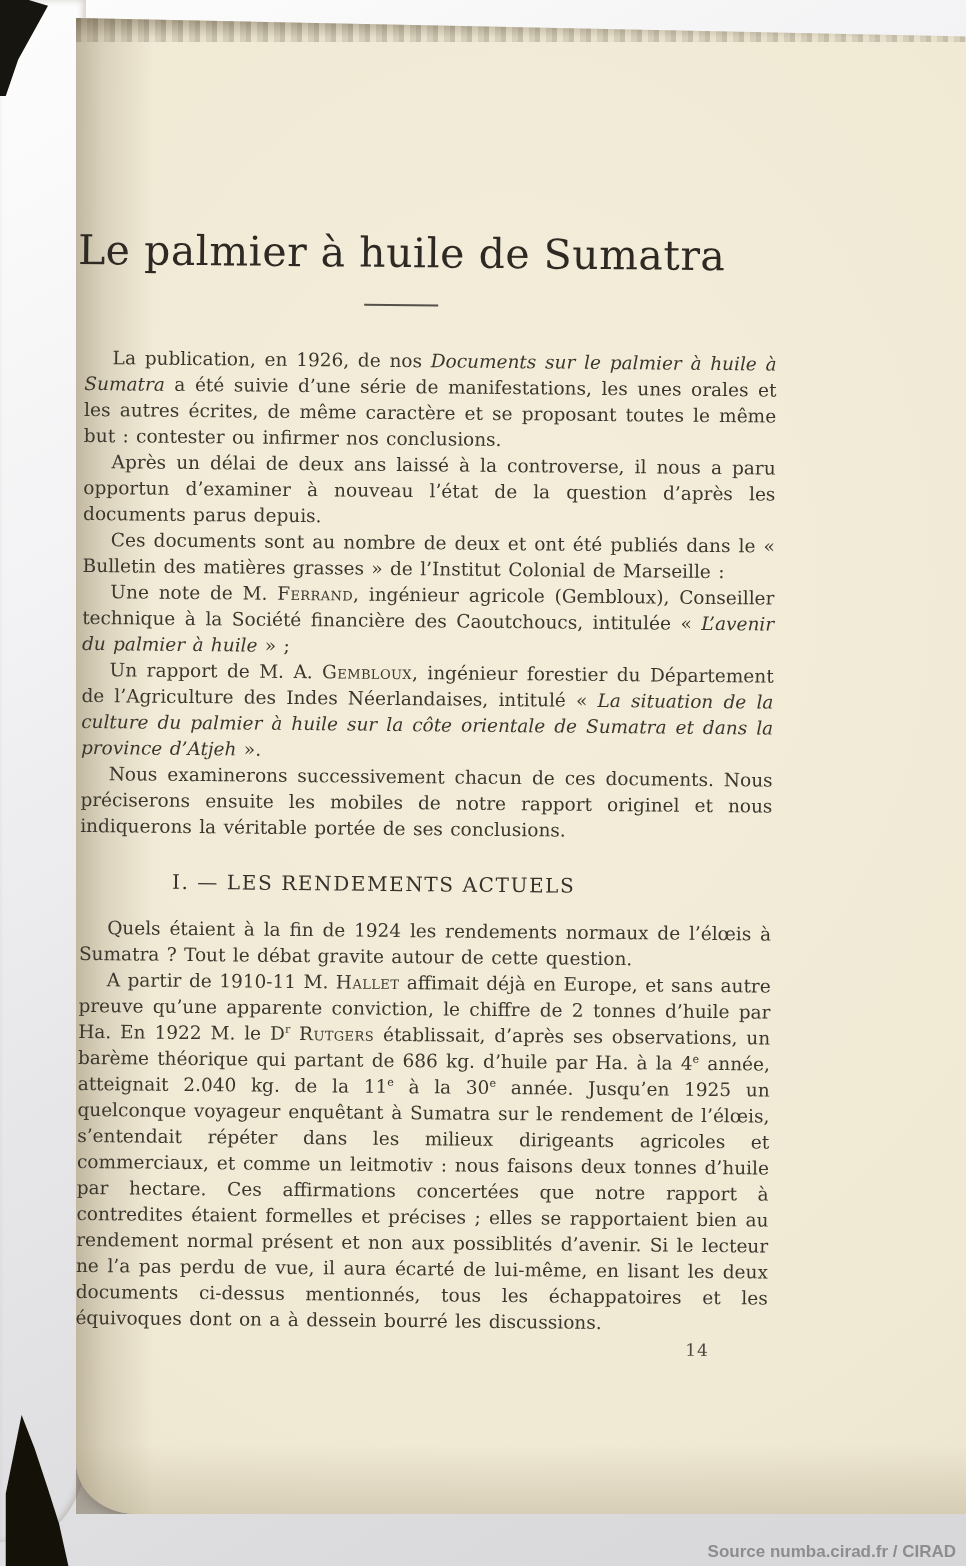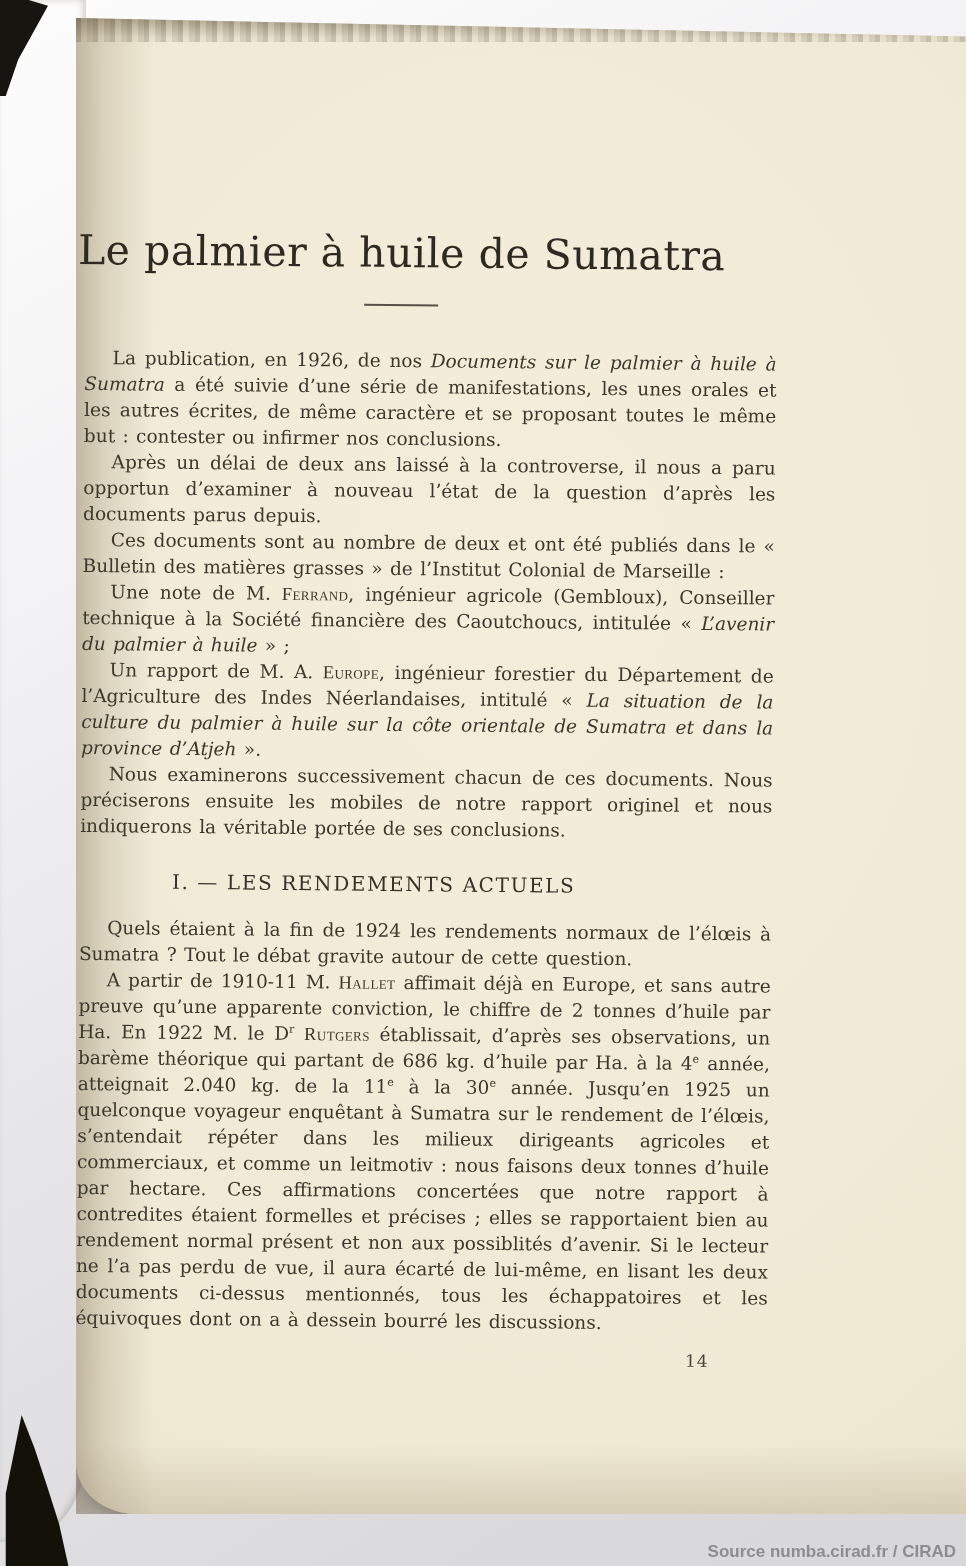--- a/index.html
+++ b/index.html
@@ -75,24 +75,24 @@
     margin:0;text-align:justify;text-indent:28px;
     font-size:18.5px;line-height:26px;word-spacing:1.5px;color:#3b372e;
   }
   .body-text p.first{margin-top:42px;}
   h2.section{
     margin:30px 0 22px 0;text-align:center;transform:translateX(-52px);
     font-size:20px;font-weight:400;letter-spacing:1.6px;color:#36322b;
     font-family:"DejaVu Serif", serif;
   }
   .seg-i{font-style:italic;}
-  .seg-sc{font-variant:small-caps;letter-spacing:.4px;font-family:Liberation Serif, serif;}
+  .seg-sc{font-variant:small-caps;letter-spacing:.4px;}
   .seg-sup{vertical-align:super;font-size:.6em;line-height:0;}
   .pagenum{
-    position:absolute;left:610px;top:1322px;font-size:17px;color:#4a463c;letter-spacing:1px;margin-top:11px;
+    position:absolute;left:610px;top:1322px;font-size:17px;color:#4a463c;letter-spacing:1px;
   }
   .footer-source{
     position:absolute;right:10px;bottom:4px;z-index:6;
     font-family:"Liberation Sans", sans-serif;font-size:17px;color:#8d8d8d;font-weight:bold;
   }
 </style>
 </head>
 <body>
 
 <div class="stage">
@@ -109,21 +109,21 @@
 
     <div class="content">
       <h1 class="title">Le palmier à huile de Sumatra</h1>
       <div class="title-rule"></div>
 
       <div class="body-text">
         <p class="first"><span class="seg-n">La publication, en 1926, de nos </span><span class="seg-i">Documents sur le palmier à huile à Sumatra</span><span class="seg-n"> a été suivie d’une série de manifestations, les unes orales et les autres écrites, de même caractère et se proposant toutes le même but : contester ou infirmer nos conclusions.</span></p>
         <p><span class="seg-n">Après un délai de deux ans laissé à la controverse, il nous a paru opportun d’examiner à nouveau l’état de la question d’après les documents parus depuis.</span></p>
         <p><span class="seg-n">Ces documents sont au nombre de deux et ont été publiés dans le « Bulletin des matières grasses » de l’Institut Colonial de Marseille :</span></p>
         <p><span class="seg-n">Une note de M. </span><span class="seg-sc">Ferrand</span><span class="seg-n">, ingénieur agricole (Gembloux), Conseiller technique à la Société financière des Caoutchoucs, intitulée « </span><span class="seg-i">L’avenir du palmier à huile</span><span class="seg-n"> » ;</span></p>
-        <p><span class="seg-n">Un rapport de M. A. </span><span class="seg-sc">Europe</span><span class="seg-n">, ingénieur forestier du Département de l’Agriculture des Indes Néerlandaises, intitulé « </span><span class="seg-i">La situation de la culture du palmier à huile sur la côte orientale de Sumatra et dans la province d’Atjeh</span><span class="seg-n"> ».</span></p>
+        <p><span class="seg-n">Un rapport de M. A. </span><span class="seg-sc">Gembloux</span><span class="seg-n">, ingénieur forestier du Département de l’Agriculture des Indes Néerlandaises, intitulé « </span><span class="seg-i">La situation de la culture du palmier à huile sur la côte orientale de Sumatra et dans la province d’Atjeh</span><span class="seg-n"> ».</span></p>
         <p><span class="seg-n">Nous examinerons successivement chacun de ces documents. Nous préciserons ensuite les mobiles de notre rapport originel et nous indiquerons la véritable portée de ses conclusions.</span></p>
 
         <h2 class="section">I. — LES RENDEMENTS ACTUELS</h2>
 
         <p><span class="seg-n">Quels étaient à la fin de 1924 les rendements normaux de l’élœis à Sumatra ? Tout le débat gravite autour de cette question.</span></p>
         <p><span class="seg-n">A partir de 1910-11 M. </span><span class="seg-sc">Hallet</span><span class="seg-n"> affimait déjà en Europe, et sans autre preuve qu’une apparente conviction, le chiffre de 2 tonnes d’huile par Ha. En 1922 M. le D</span><span class="seg-sup">r</span><span class="seg-n"> </span><span class="seg-sc">Rutgers</span><span class="seg-n"> établissait, d’après ses observations, un barème théorique qui partant de 686 kg. d’huile par Ha. à la 4</span><span class="seg-sup">e</span><span class="seg-n"> année, atteignait 2.040 kg. de la 11</span><span class="seg-sup">e</span><span class="seg-n"> à la 30</span><span class="seg-sup">e</span><span class="seg-n"> année. Jusqu’en 1925 un quelconque voyageur enquêtant à Sumatra sur le rendement de l’élœis, s’entendait répéter dans les milieux dirigeants agricoles et commerciaux, et comme un leitmotiv : nous faisons deux tonnes d’huile par hectare. Ces affirmations concertées que notre rapport à contredites étaient formelles et précises ; elles se rapportaient bien au rendement normal présent et non aux possiblités d’avenir. Si le lecteur ne l’a pas perdu de vue, il aura écarté de lui-même, en lisant les deux documents ci-dessus mentionnés, tous les échappatoires et les équivoques dont on a à dessein bourré les discussions.</span></p>
       </div>
 
       <div class="pagenum">14</div>
     </div>

